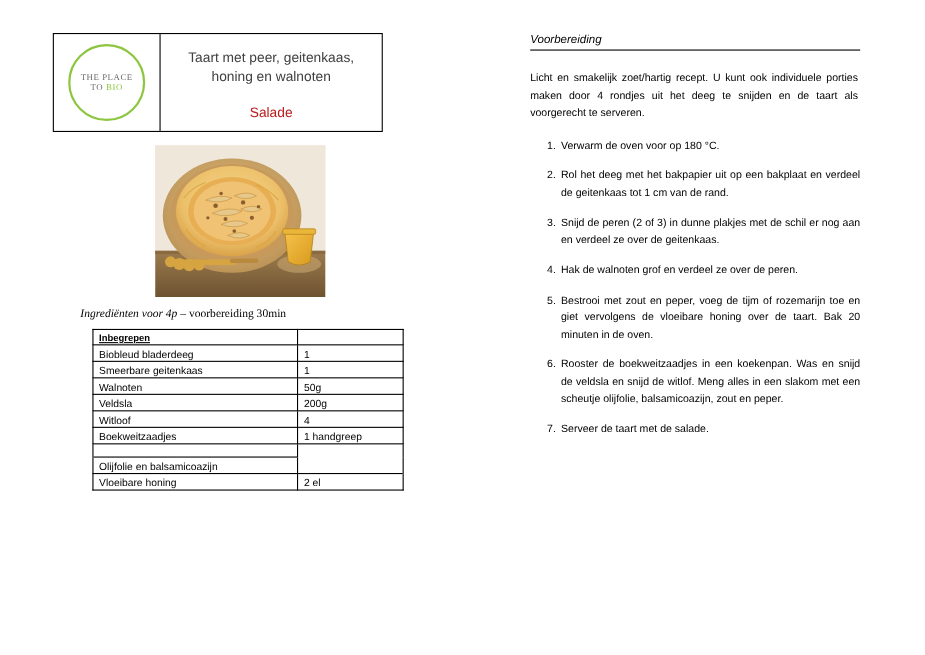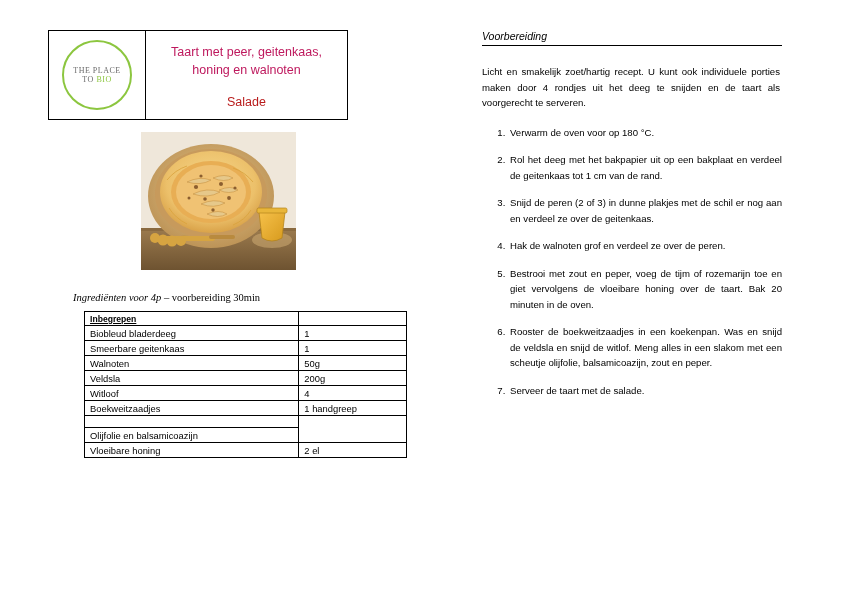--- a/index.html
+++ b/index.html
@@ -75,55 +75,55 @@
   .title-cell {
     flex: 1;
     padding: 12px 10px 10px 10px;
     text-align: center;
     box-sizing: border-box;
   }
   .title-main {
     font-family: "Liberation Sans", sans-serif;
     font-size: 12.5px;
     line-height: 1.45;
-    color: #be185d;
+    color: #404040;
   }
   .title-sub {
     font-family: "Liberation Sans", sans-serif;
     font-size: 12.5px;
     color: #b91c1c;
     margin-top: 16px;
   }
 
   .photo-wrap {
     margin-top: 12px;
     margin-left: 93px;
     width: 155px;
     height: 138px;
     position: relative;
     overflow: hidden;
     background: #f2ece2;
   }
   .photo-svg { display: block; }
 
   .ingredients-caption {
-    margin-top: 22px;
+    margin-top: 10px;
     margin-left: 25px;
     font-family: "Liberation Serif", serif;
     font-size: 10.5px;
   }
   .ingredients-caption .ital {
     font-style: italic;
   }
 
   table.ingr {
     margin-top: 8px;
     margin-left: 36px;
     border-collapse: collapse;
-    width: 323px;
+    width: 283px;
     font-family: "Liberation Sans", sans-serif;
     font-size: 9.4px;
   }
   table.ingr td {
     border: 1px solid #000;
     padding: 1.5px 5px;
     vertical-align: top;
   }
   table.ingr td.c1 { width: 192px; }
   table.ingr td.c2 { width: 91px; }

